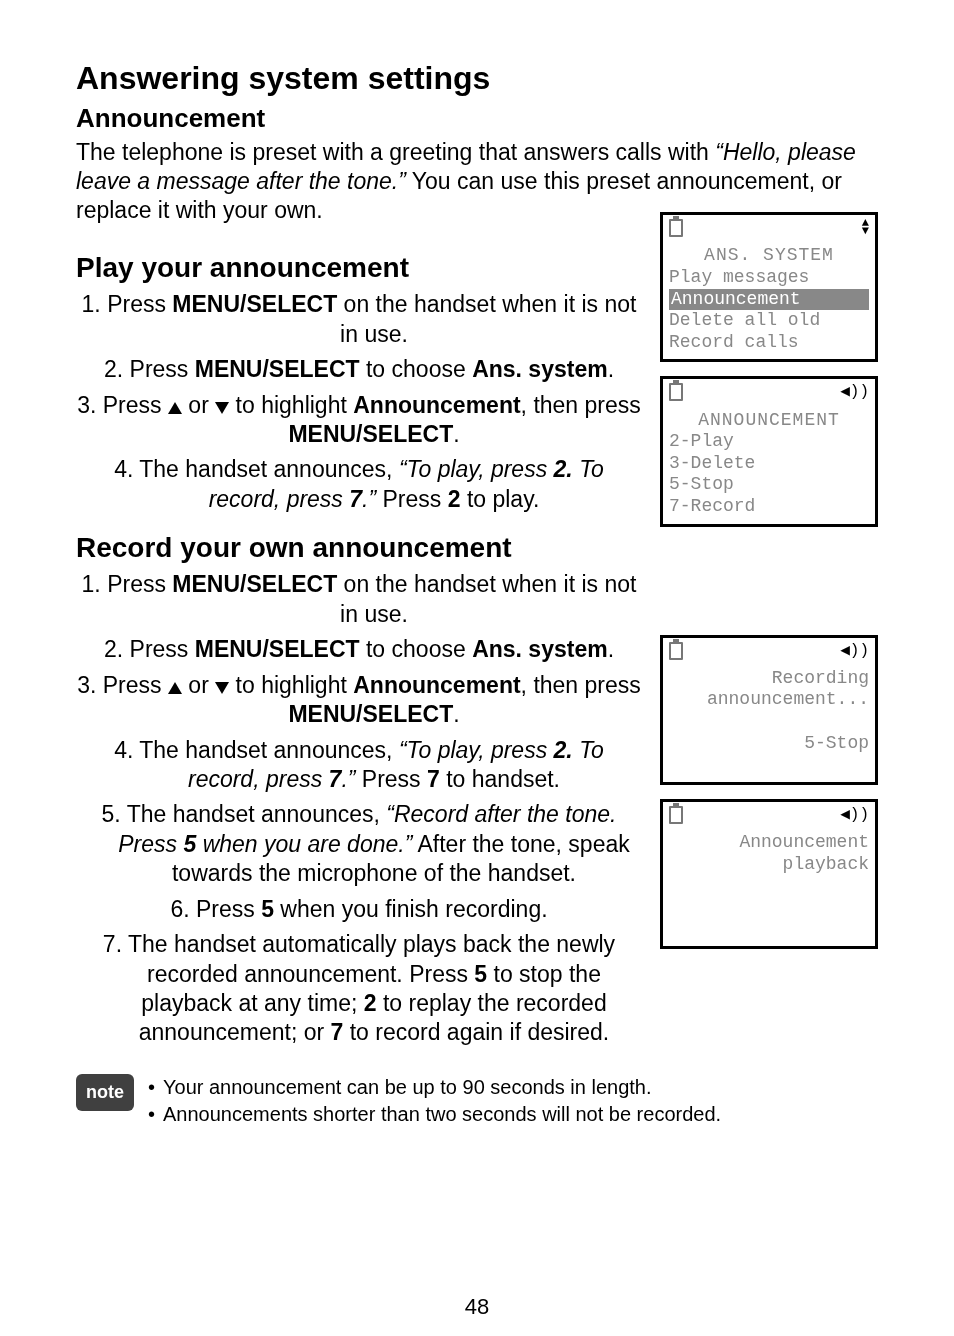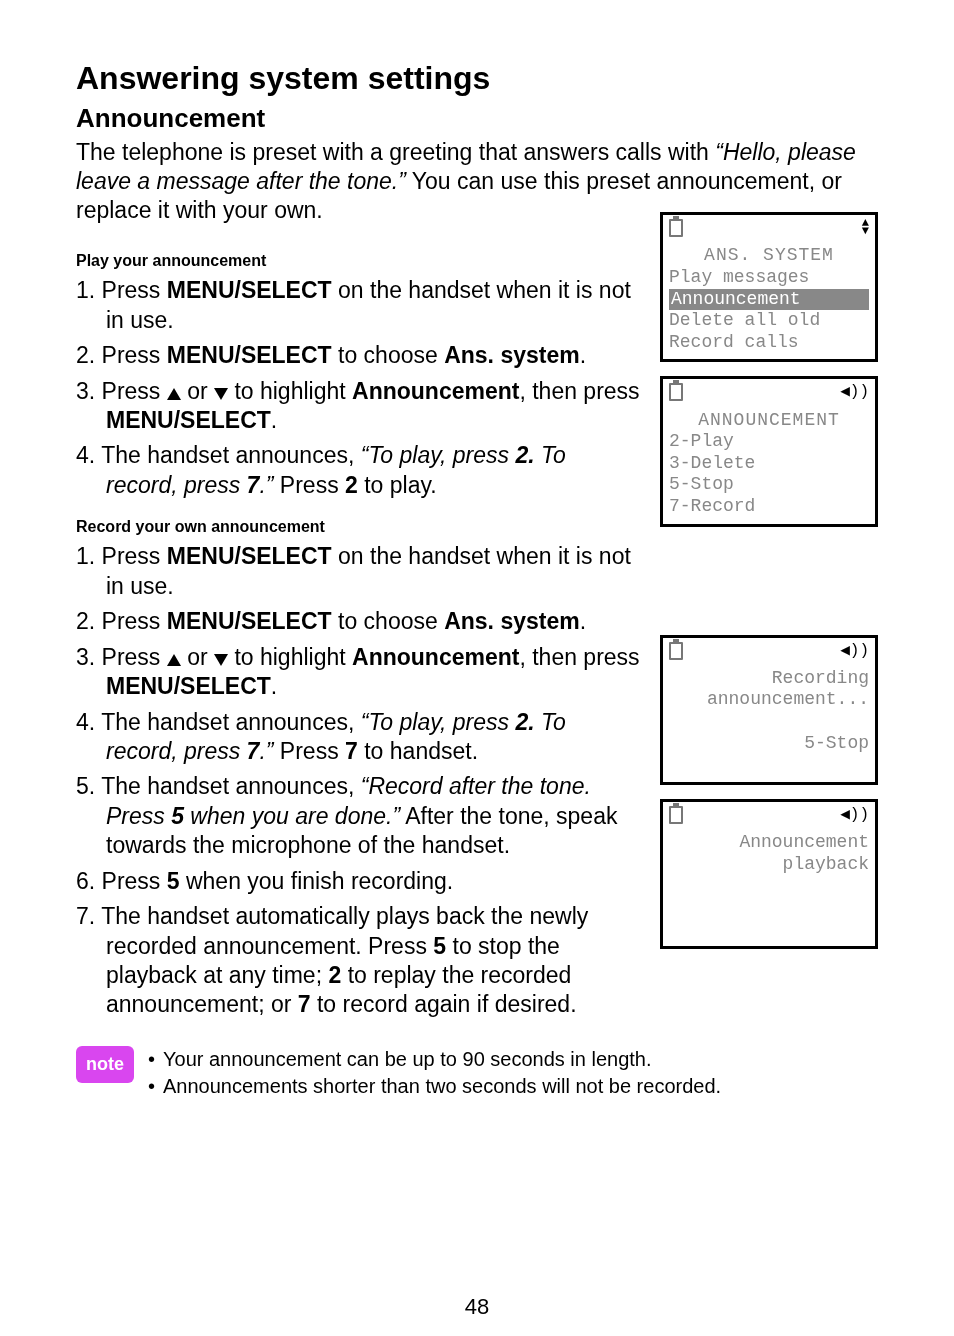--- a/index.html
+++ b/index.html
@@ -5,23 +5,23 @@
   * { box-sizing: border-box; margin: 0; padding: 0; }
   html, body { width: 954px; height: 1336px; background: #fff; font-family: Arial, Helvetica, sans-serif; color: #000; }
   .page { padding: 48px 76px 0 76px; position: relative; height: 100%; margin-top: 12px; }
   .h1 { font-size: 32px; font-weight: bold; margin-bottom: 6px; }
   .h2 { font-size: 26px; font-weight: bold; margin-bottom: 4px; }
   .intro { font-size: 23px; line-height: 1.25; margin-bottom: 18px; }
   .intro em { font-style: italic; }
   .section-row { display: flex; gap: 18px; }
   .left-col { flex: 1 1 auto; }
   .right-col { flex: 0 0 218px; display: flex; flex-direction: column; gap: 14px; }
-  .h3 { font-size: 16px; font-weight: bold; margin: 10px 0 6px 0; }
+  .h3 { font-size: 28px; font-weight: bold; margin: 10px 0 6px 0; }
   ol { list-style: none; margin-left: 0; padding-left: 0; }
-  li { font-size: 23px; line-height: 1.28; margin-bottom: 6px; padding-left: 30px; text-indent: -30px; }
+  li { font-size: 23px; line-height: 1.28; margin-bottom: 6px; padding-left: 30px; text-indent: -30px; text-align: center; }
   .sc { font-variant: small-caps; }
   b { font-weight: bold; }
   em.it { font-style: italic; }
 
   
   .lcd {
     border: 3px solid #000;
     background: #fff;
     font-family: "Courier New", monospace;
     font-size: 18px;
@@ -39,21 +39,21 @@
   .batt::before { content: ""; display: inline-block; width: 10px; height: 14px; border: 2px solid #777; border-radius: 1px; position: relative; }
   .batt { position: relative; display: inline-block; }
   .batt::after { content: ""; display: block; position: absolute; top: -3px; left: 4px; width: 6px; height: 3px; background: #777; }
 
   .updown { display: inline-flex; flex-direction: column; line-height: 8px; font-size: 12px; color: #000; }
 
   .spk { display: inline-block; font-size: 16px; color: #000; }
 
   
   .note-row { display: flex; align-items: flex-start; gap: 14px; margin-top: 20px; }
-  .note-badge { background: #d946ef; color: #fff; font-size: 18px; font-weight: bold; padding: 8px 10px; border-radius: 6px; font-family: Arial, sans-serif; text-align: center; }
+  .note-badge { background: #404040; color: #fff; font-size: 18px; font-weight: bold; padding: 8px 10px; border-radius: 6px; font-family: Arial, sans-serif; text-align: center; }
   .note-list { font-size: 20px; line-height: 1.35; }
   .note-list .bullet { display: flex; gap: 8px; }
   .note-list .dot { font-size: 20px; line-height: 1.35; }
 
   .pagenum { position: absolute; bottom: 28px; left: 0; right: 0; text-align: center; font-size: 22px; }
 
   .tri-up { display:inline-block; width:0; height:0; border-left:7px solid transparent; border-right:7px solid transparent; border-bottom:12px solid #000; vertical-align: -1px;}
   .tri-down { display:inline-block; width:0; height:0; border-left:7px solid transparent; border-right:7px solid transparent; border-top:12px solid #000; vertical-align: -1px;}
 </style>
 </head>

